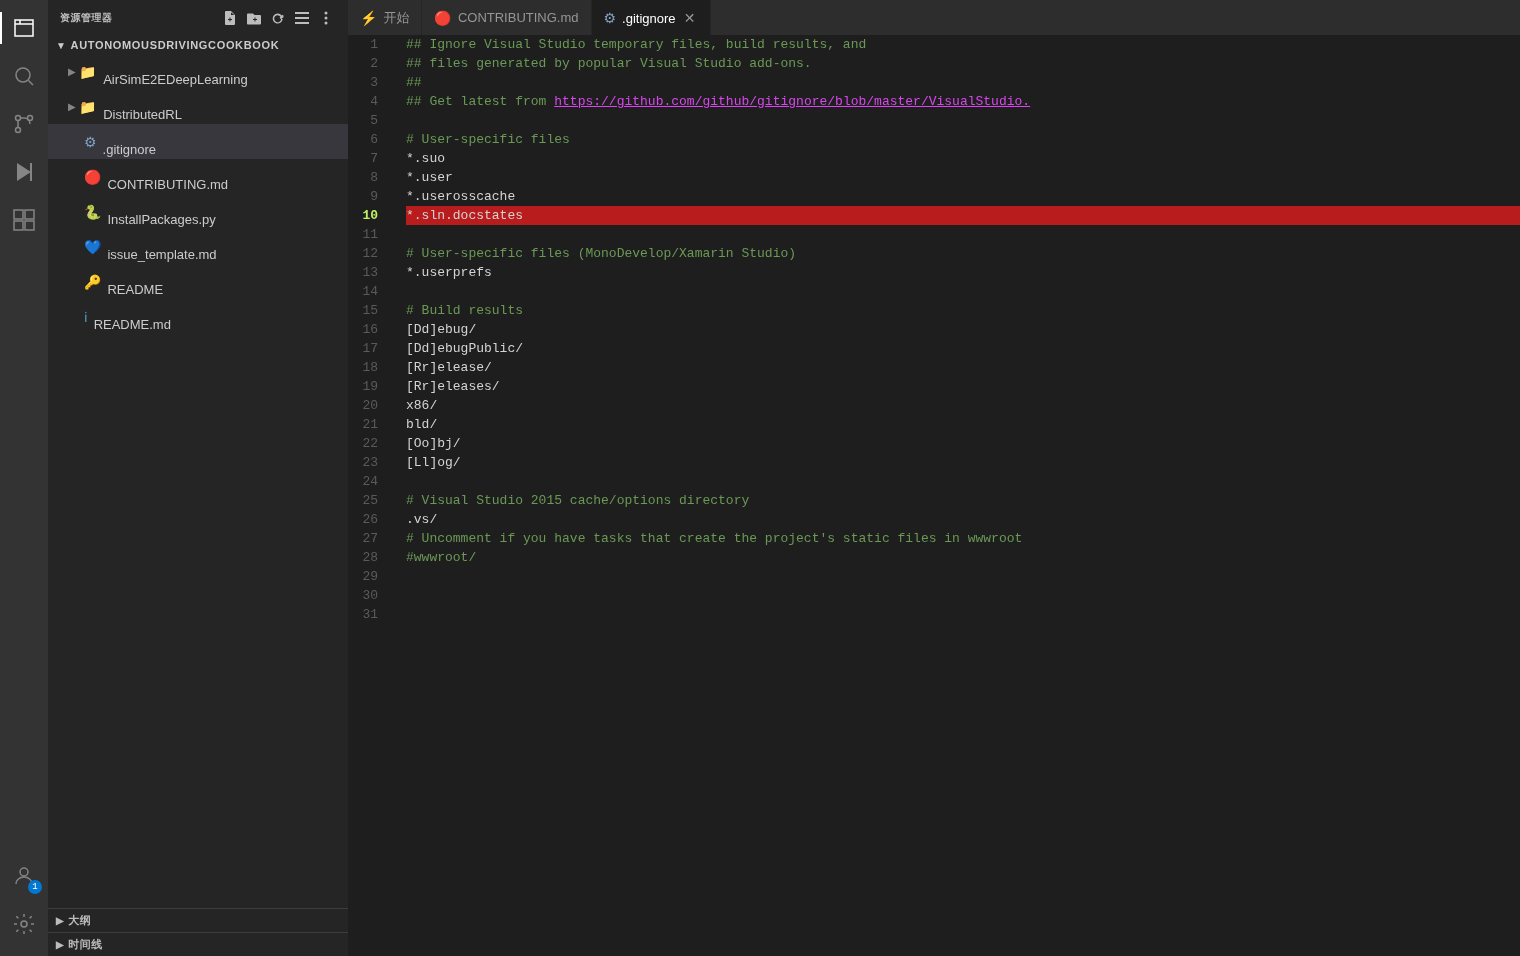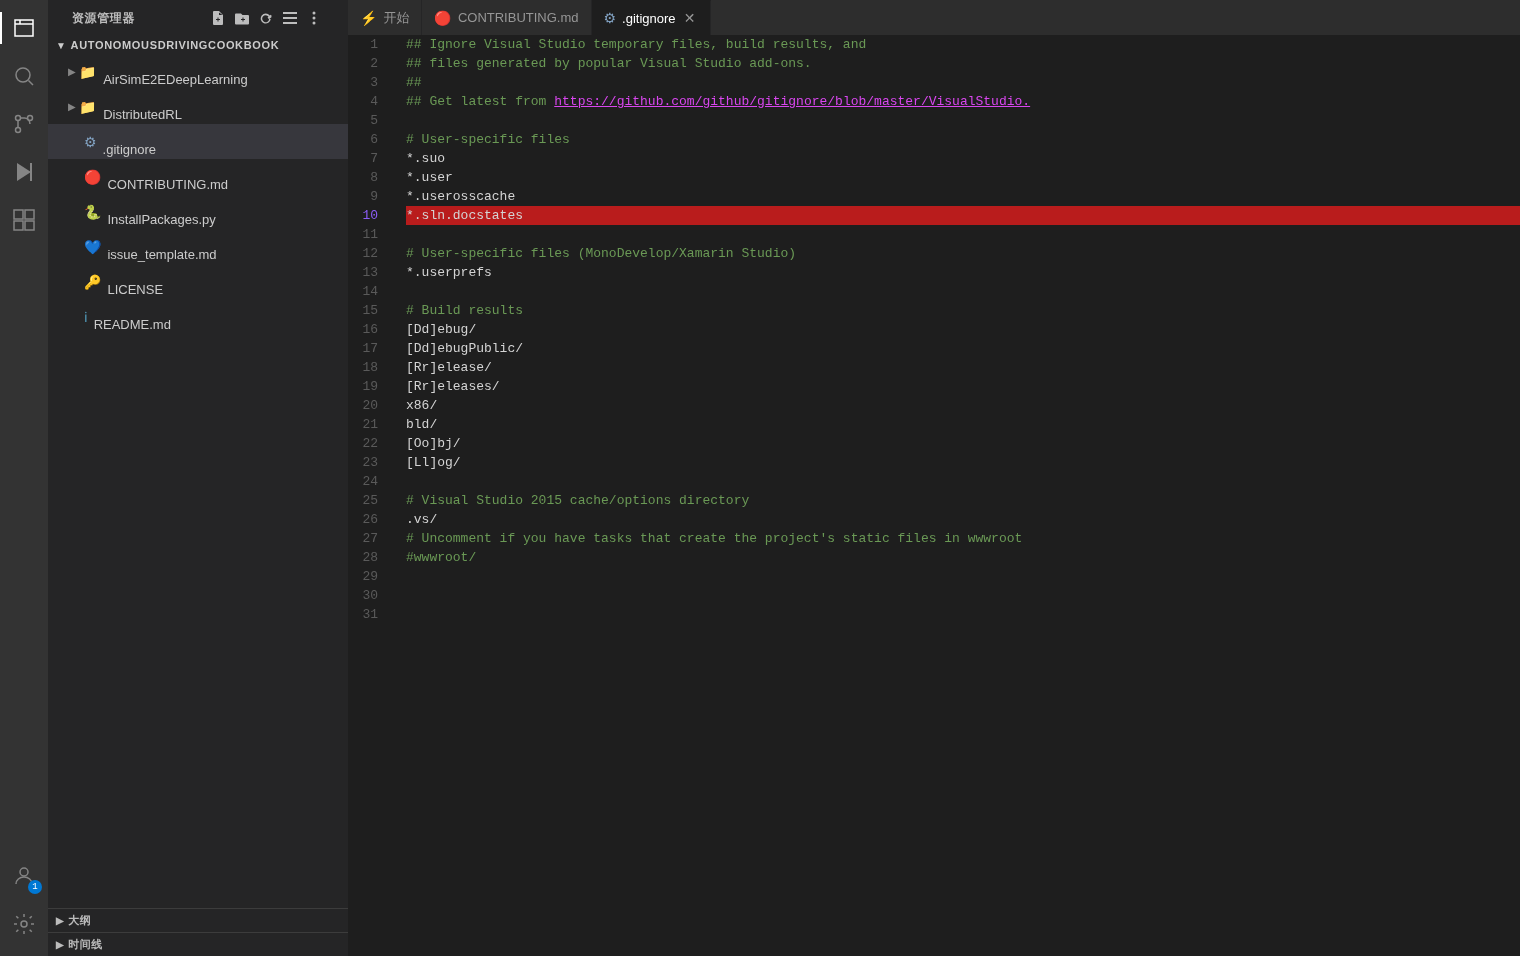--- a/index.html
+++ b/index.html
@@ -74,23 +74,23 @@
       background: #252526;
       display: flex;
       flex-direction: column;
       flex-shrink: 0;
       overflow: hidden;
     }
     .sidebar-header {
       display: flex;
       align-items: center;
       justify-content: space-between;
-      padding: 8px 24px;
+      padding: 8px 12px;
       color: #bdbdbd;
-      font-size: 12px;
+      font-size: 10px;
       font-family: -apple-system, BlinkMacSystemFont, 'Segoe UI', sans-serif;
       font-weight: 600;
       letter-spacing: 0.05em;
       text-transform: uppercase;
     }
     .sidebar-header-icons {
       display: flex;
       gap: 4px;
       color: #bdbdbd;
     }
@@ -398,21 +398,21 @@
       <span class="tree-item-label">InstallPackages.py</span>
     </div>
 
     <div class="tree-item">
       <span class="file-icon icon-issue" style="margin-left:16px; margin-right:6px; color:#4fc1ff;">💙</span>
       <span class="tree-item-label">issue_template.md</span>
     </div>
 
     <div class="tree-item">
       <span class="file-icon icon-license" style="margin-left:16px; margin-right:6px; color:#e5c07b;">🔑</span>
-      <span class="tree-item-label">LICENSE</span>
+      <span class="tree-item-label">README</span>
     </div>
 
     <div class="tree-item">
       <span class="file-icon icon-readme" style="margin-left:16px; margin-right:6px; color:#519aba;">ℹ</span>
       <span class="tree-item-label">README.md</span>
     </div>
   </div>
 
   <div class="sidebar-section-label">
     <span class="chevron">▶</span>
@@ -450,21 +450,21 @@
     <div class="line-numbers">
       <div class="line-number">1</div>
       <div class="line-number">2</div>
       <div class="line-number">3</div>
       <div class="line-number">4</div>
       <div class="line-number">5</div>
       <div class="line-number">6</div>
       <div class="line-number">7</div>
       <div class="line-number">8</div>
       <div class="line-number">9</div>
-      <div class="line-number" style="color:#8b5cf6;">10</div>
+      <div class="line-number" style="color:#bef264;font-weight:bold;">10</div>
       <div class="line-number">11</div>
       <div class="line-number">12</div>
       <div class="line-number">13</div>
       <div class="line-number">14</div>
       <div class="line-number">15</div>
       <div class="line-number">16</div>
       <div class="line-number">17</div>
       <div class="line-number">18</div>
       <div class="line-number">19</div>
       <div class="line-number">20</div>

